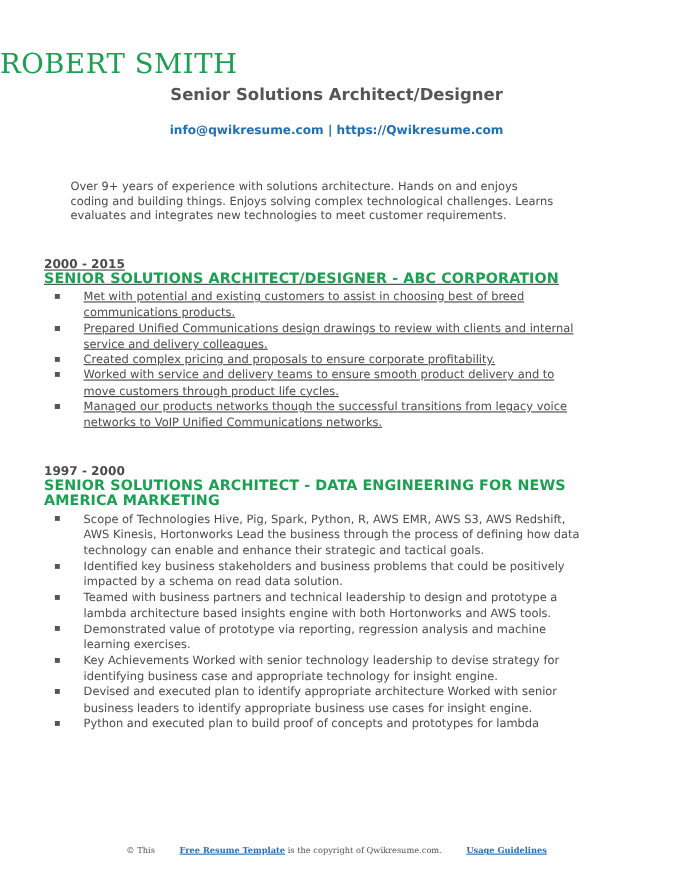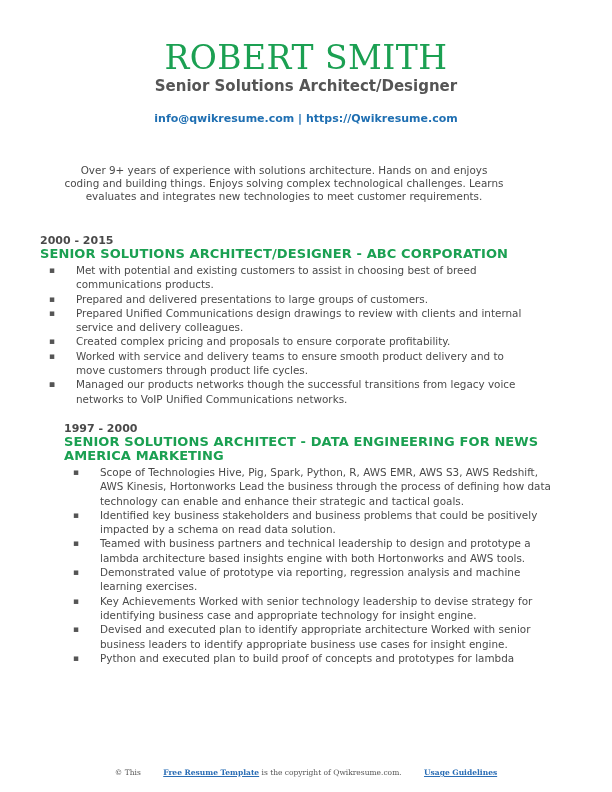--- a/index.html
+++ b/index.html
@@ -1,56 +1,56 @@
 <!DOCTYPE html>
 <html><head>
 <meta charset="utf-8">
 <style>
   html, body { margin:0; padding:0; background:#ffffff; }
   body { width:612px; height:792px; position:relative; overflow:hidden; font-family:"DejaVu Sans", sans-serif; color:#444; }
-  .name { position:absolute; top:40px; left:0; width:612px; text-align:center; font-family:"DejaVu Serif", serif; font-size:33px; color:#1ba052; letter-spacing:0.5px; line-height:36px; }
+  .name { position:absolute; top:40px; left:0; width:612px; font-family:"DejaVu Serif", serif; font-size:25px; color:#1ba052; letter-spacing:0.5px; line-height:36px; }
   .title { position:absolute; top:77px; left:0; width:612px; text-align:center; font-weight:bold; font-size:15px; color:#555; line-height:18px; }
   .contact { position:absolute; top:112px; left:0; width:612px; text-align:center; font-weight:bold; font-size:11px; color:#1f6fb2; line-height:13px; }
   .contact a { color:#1f6fb2; text-decoration:none; }
-  .summary { position:absolute; top:164px; left:64px; width:440px; font-size:10.4px; line-height:13.2px; color:#4a4a4a;text-align:center; }
+  .summary { position:absolute; top:164px; left:64px; width:440px; font-size:10.4px; line-height:13.2px; color:#4a4a4a; }
   .job { position:absolute; left:40px; width:490px; }
   .dates { font-weight:bold; font-size:11px; color:#4a4a4a; line-height:13px; }
   .jobtitle { font-weight:bold; font-size:13px; color:#1ba052; line-height:14px; letter-spacing:0.1px; }
   ul { margin:2px 0 0 0; padding:0 0 0 36px; list-style:none; }
   li { position:relative; font-size:10.4px; line-height:14.3px; color:#4a4a4a; }
   li .bul { position:absolute; left:-27px; top:0; font-size:9px; color:#555; }
   .footer { position:absolute; top:768px; left:0; width:612px; text-align:center; font-family:"DejaVu Serif", serif; font-size:7.5px; color:#555; }
   .footer a { color:#2a6db5; text-decoration:underline; font-weight:bold;margin-left:20px; }
 </style>
 </head>
 <body>
 
 <div class="name">ROBERT SMITH</div>
 <div class="title">Senior Solutions Architect/Designer</div>
 <div class="contact">
   <a>info@qwikresume.com</a><span> | </span><a>https://Qwikresume.com</a>
 </div>
 
 <div class="summary">Over 9+ years of experience with solutions architecture. Hands on and enjoys coding and building things. Enjoys solving complex technological challenges. Learns evaluates and integrates new technologies to meet customer requirements.</div>
 
-<div class="job" style="top:234px;">
+<div class="job" style="top:234px;text-decoration:underline;">
   <div class="dates">2000 - 2015</div>
   <div class="jobtitle">SENIOR SOLUTIONS ARCHITECT/DESIGNER - ABC CORPORATION</div>
   <ul>
     <li><span class="bul">▪</span><span>Met with potential and existing customers to assist in choosing best of breed communications products.</span></li>
-    <li><span class="bul">▪</span><span>Prepared and delivered presentations to large groups of customers.</span></li>
+    <li><span class="bul">▪</span></li>
     <li><span class="bul">▪</span><span>Prepared Unified Communications design drawings to review with clients and internal service and delivery colleagues.</span></li>
     <li><span class="bul">▪</span><span>Created complex pricing and proposals to ensure corporate profitability.</span></li>
     <li><span class="bul">▪</span><span>Worked with service and delivery teams to ensure smooth product delivery and to move customers through product life cycles.</span></li>
     <li><span class="bul">▪</span></li>
     <li><span class="bul">▪</span><span>Managed our products networks though the successful transitions from legacy voice networks to VoIP Unified Communications networks.</span></li>
   </ul>
 </div>
 
-<div class="job" style="top:422px;margin-left:24px;">
+<div class="job" style="top:422px;">
   <div class="dates">1997 - 2000</div>
   <div class="jobtitle">SENIOR SOLUTIONS ARCHITECT - DATA ENGINEERING FOR NEWS AMERICA MARKETING</div>
   <ul>
     <li><span class="bul">▪</span><span>Scope of Technologies Hive, Pig, Spark, Python, R, AWS EMR, AWS S3, AWS Redshift, AWS Kinesis, Hortonworks Lead the business through the process of defining how data technology can enable and enhance their strategic and tactical goals.</span></li>
     <li><span class="bul">▪</span><span>Identified key business stakeholders and business problems that could be positively impacted by a schema on read data solution.</span></li>
     <li><span class="bul">▪</span><span>Teamed with business partners and technical leadership to design and prototype a lambda architecture based insights engine with both Hortonworks and AWS tools.</span></li>
     <li><span class="bul">▪</span><span>Demonstrated value of prototype via reporting, regression analysis and machine learning exercises.</span></li>
     <li><span class="bul">▪</span><span>Key Achievements Worked with senior technology leadership to devise strategy for identifying business case and appropriate technology for insight engine.</span></li>
     <li><span class="bul">▪</span><span>Devised and executed plan to identify appropriate architecture Worked with senior business leaders to identify appropriate business use cases for insight engine.</span></li>
     <li><span class="bul">▪</span><span>Python and executed plan to build proof of concepts and prototypes for lambda</span></li>

